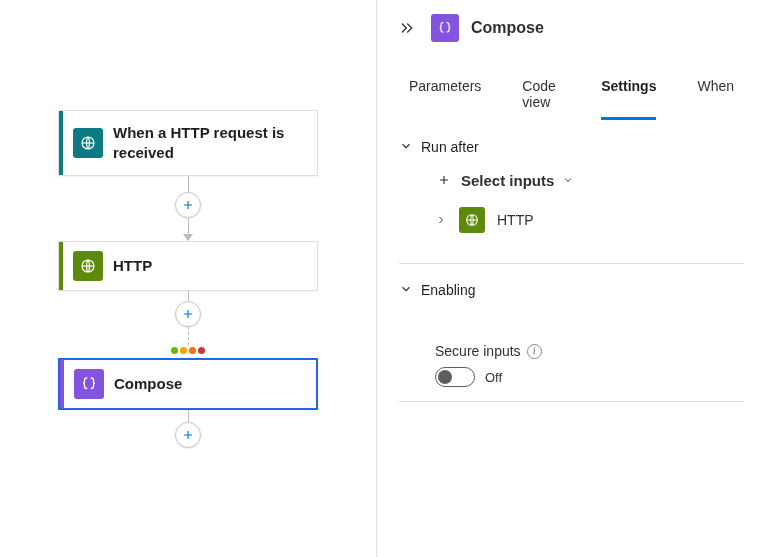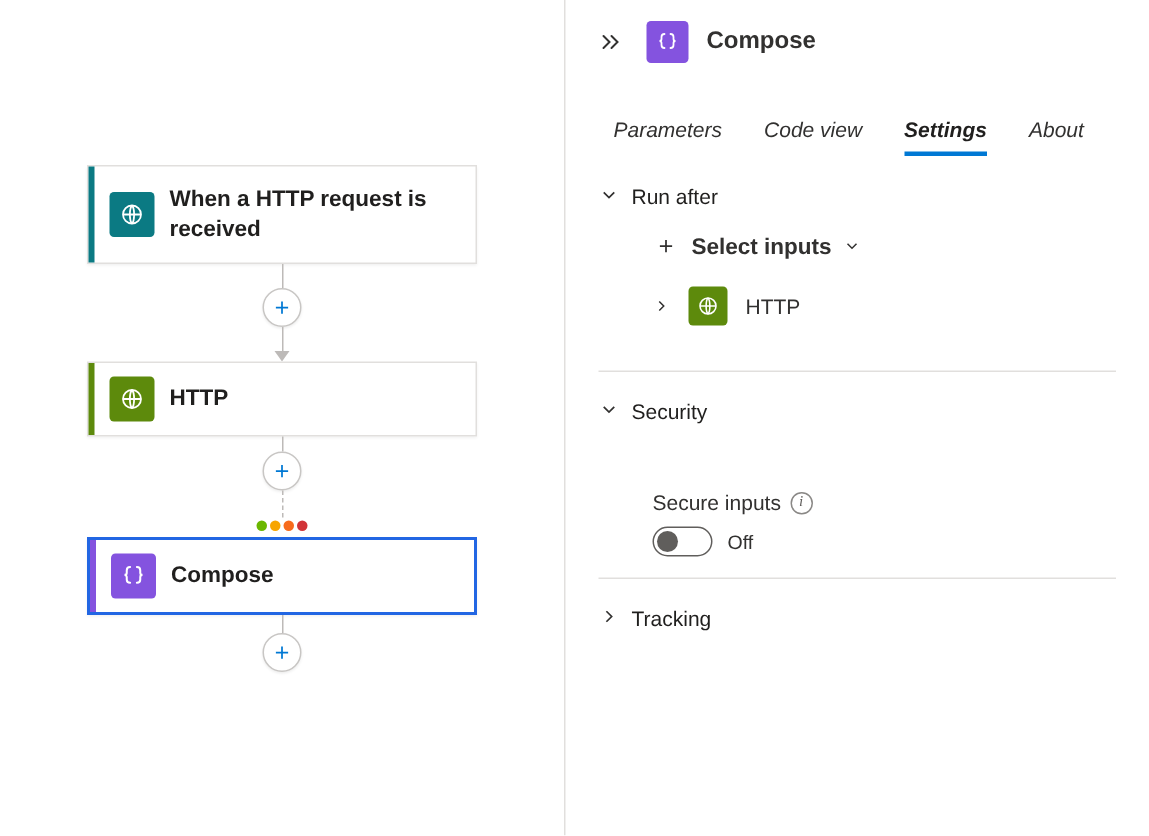--- a/index.html
+++ b/index.html
@@ -53,21 +53,21 @@
   .b-oo{background:#f76b1c;}
   .b-r{background:#d13438;}
 
   
   .panel{width:390px;height:100%;border-left:1px solid var(--border);background:#fff;overflow-y:auto;}
   .panel-header{display:flex;align-items:center;gap:12px;padding:14px 18px 10px;}
   .collapse-btn{padding:4px;color:#323130;}
   .panel-icon{width:28px;height:28px;border-radius:3px;background:var(--compose-purple);display:flex;align-items:center;justify-content:center;}
   .panel-title{font-weight:600;font-size:16px;}
 
-  .tabs{display:flex;gap:28px;padding:0 32px;border-bottom:1px solid transparent;margin-top:18px;font-style:italic;}
+  .tabs{display:flex;gap:41px;padding:0 32px;border-bottom:1px solid transparent;margin-top:18px;}
   .tab{padding:8px 0 10px;font-size:14px;color:var(--text);position:relative;}
   .tab.active{color:#201f1e;font-weight:600;}
   .tab.active::after{content:"";position:absolute;left:0;right:0;bottom:0;height:3px;background:var(--blue);}
 
   .section{padding:0 22px;}
   .section-head{display:flex;gap:8px;padding:18px 0 6px;font-size:14px;color:#201f1e;}
   .section-head.collapsed{color:#201f1e;}
   .divider{height:1px;background:var(--border);margin:14px 22px 0;}
   .indent{padding-left:36px;}
   .select-actions{display:flex;align-items:center;gap:8px;font-weight:600;font-size:15px;margin-top:10px;}
@@ -192,21 +192,21 @@
           <path d="M15 4c2 0 3 1 3 3v2c0 1 .8 2 2 2-1.2 0-2 1-2 2v2c0 2-1 3-3 3"></path>
         </svg>
       </span>
       <span class="panel-title">Compose</span>
     </div>
 
     <div class="tabs">
       <div class="tab">Parameters</div>
       <div class="tab">Code view</div>
       <div class="tab active">Settings</div>
-      <div class="tab">About</div>
+      <div class="tab">When</div>
     </div>
 
     <div class="section">
       <div class="section-head">
         <span class="chev">
           <svg width="14" height="14" viewBox="0 0 24 24" fill="none" stroke="#323130" stroke-width="2">
               <path d="M6 9l6 6 6-6"></path>
             </svg>
         </span>
         <span>Run after</span>
@@ -248,44 +248,34 @@
 
     <div class="divider"></div>
 
     <div class="section">
       <div class="section-head">
         <span class="chev">
           <svg width="14" height="14" viewBox="0 0 24 24" fill="none" stroke="#323130" stroke-width="2">
               <path d="M6 9l6 6 6-6"></path>
             </svg>
         </span>
-        <span>Security</span>
+        <span>Enabling</span>
       </div>
 
       <div class="sec-block">
         <div class="sec-label-row">
           <span>Secure inputs</span>
           <span class="info-icon">i</span>
         </div>
         <div class="toggle-row">
           <div class="toggle">
               <div class="knob"></div>
             </div>
           <span class="toggle-state">Off</span>
         </div>
       </div>
     </div>
 
     <div class="divider"></div>
 
-    <div class="section">
-      <div class="section-head collapsed">
-        <span class="chev">
-          <svg width="14" height="14" viewBox="0 0 24 24" fill="none" stroke="#323130" stroke-width="2">
-              <path d="M9 6l6 6-6 6"></path>
-            </svg>
-        </span>
-        <span>Tracking</span>
-      </div>
-    </div>
 
   </div>
 </div>
 
 </body></html>

